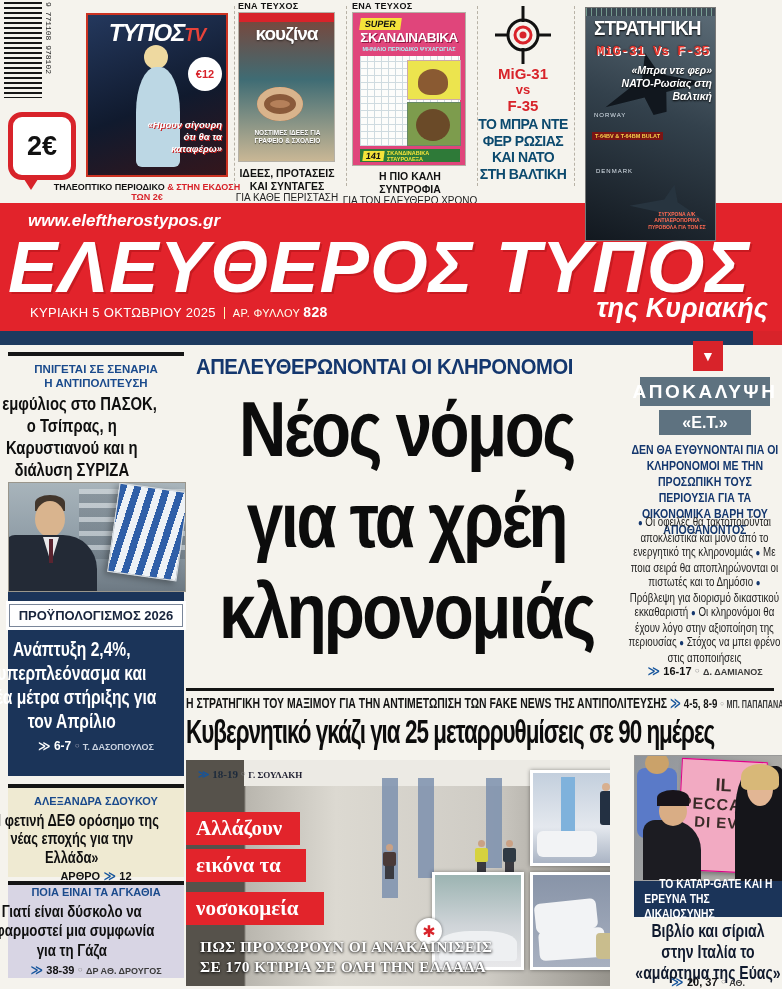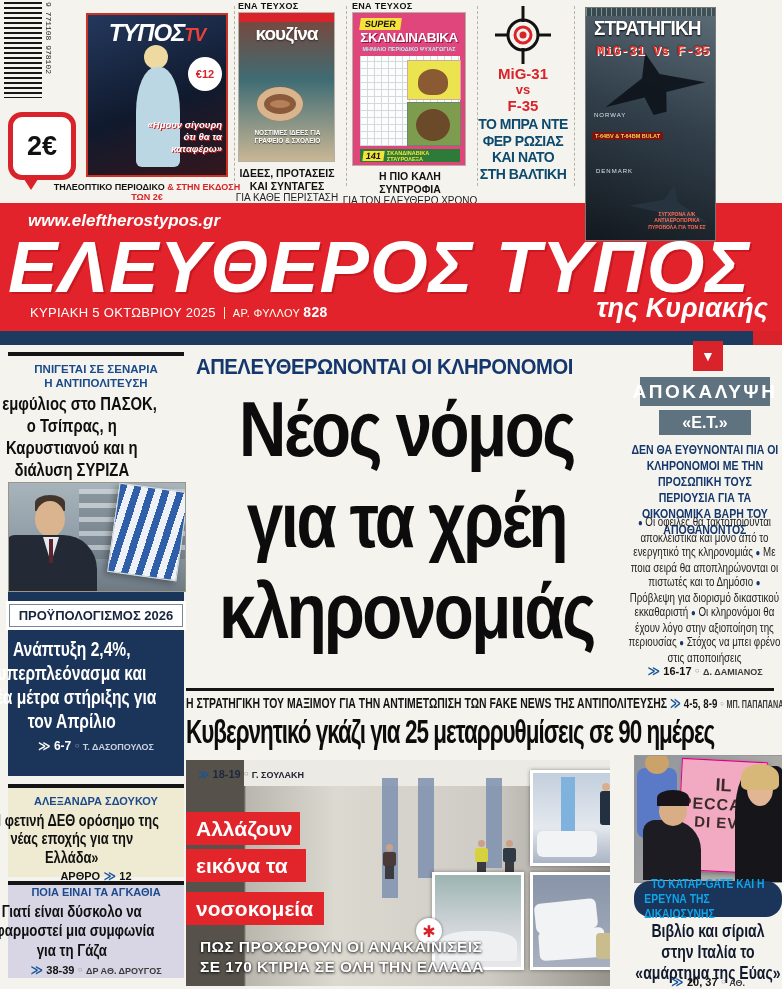--- a/index.html
+++ b/index.html
@@ -157,21 +157,21 @@
   .rv-bullets .bdot{color:#14376e;font-size:10px;}
   .rv-foot{left:628px;top:664px;width:154px;text-align:center;}
   
   .strip{left:186px;top:688px;width:588px;border-top:3px solid #141414;}
   .strip-kicker{left:186px;top:695px;white-space:nowrap;transform:scaleX(.72);transform-origin:0 0;
     font-weight:bold;font-size:14.5px;color:#141414;}
   .strip-head{left:186px;top:712px;white-space:nowrap;transform:scaleX(.66);transform-origin:0 0;
     font-weight:bold;font-size:34px;letter-spacing:-1.5px;color:#0c0c0c;}
   
   .hosp{left:186px;top:760px;width:424px;height:226px;overflow:hidden;
-    background:linear-gradient(90deg,#56524b 0,#56524b 58px,#b9b6ae 60px,#dcd9d1 150px,#cfccc5 300px,#8e8b84 440px);}
+    background:linear-gradient(90deg,#56524b 0,#56524b 58px,#b9b6ae 60px,#dcd9d1 150px,#cfccc5 300px,#8e8b84 440px);font-family:Liberation Serif, serif;}
   .hosp-ceil{position:absolute;left:58px;top:0;width:382px;height:26px;background:#eceae4;}
   .pillar{position:absolute;top:18px;width:16px;height:120px;background:#7d91ae;opacity:.85;}
   .hfig{position:absolute;width:15px;}
   .hfig .hd{margin:0 auto;width:7px;height:7px;border-radius:50%;background:#caa184;}
   .hfig .vest{margin:1px auto 0;width:13px;height:14px;border-radius:2px;background:#d6d23e;}
   .hfig .leg{margin:0 auto;width:9px;height:13px;background:#3a3a40;}
   .inset{position:absolute;border:3px solid #fff;box-sizing:border-box;box-shadow:0 0 4px rgba(0,0,0,.4);}
   .insetA{left:344px;top:10px;width:95px;height:96px;background:linear-gradient(180deg,#c3cfdd,#e4e8ee 60%,#aab4c4);}
   .insetB{left:246px;top:112px;width:92px;height:98px;background:linear-gradient(180deg,#9cb4b2,#cfd4d8 55%,#e8e8ea);}
   .insetC{left:344px;top:112px;width:95px;height:98px;background:linear-gradient(180deg,#8894a8,#a8b0c0);}
@@ -198,23 +198,23 @@
   .eva-book{position:absolute;left:44px;top:4px;width:84px;height:110px;background:#f2aac2;
     transform:rotate(3deg);border:1px solid #d08;box-shadow:2px 2px 5px rgba(0,0,0,.35);
     color:#3a2b28;text-align:center;font-weight:bold;}
   .eva-man{position:absolute;left:8px;top:64px;width:58px;height:60px;background:#1c1c22;
     border-radius:12px 30px 0 0;}
   .eva-man::before{content:"";position:absolute;left:16px;top:-24px;width:28px;height:30px;border-radius:50%;background:#d9ad85;}
   .eva-man::after{content:"";position:absolute;left:14px;top:-30px;width:32px;height:16px;border-radius:50% 50% 0 0;background:#18141a;}
   .eva-woman{position:absolute;right:-4px;top:10px;width:52px;height:116px;background:#15151a;border-radius:40% 20% 0 0;}
   .eva-woman::before{content:"";position:absolute;left:12px;top:6px;width:26px;height:34px;border-radius:50%;background:#e2b694;}
   .eva-woman::after{content:"";position:absolute;left:6px;top:-2px;width:38px;height:26px;border-radius:50% 50% 20% 20%;background:#d8b878;}
-  .eva-kick{position:absolute;left:0;top:126px;width:148px;height:36px;background:#1b3459;color:#0ea5e9;
-    display:flex;flex-direction:column;align-items:center;justify-content:center;
-    font-weight:bold;font-size:12px;line-height:15px;border-radius:16px;}
+  .eva-kick{position:absolute;left:0;top:126px;width:148px;height:36px;background:#1b3459;color:#ffffff;
+    display:flex;flex-direction:column;align-items:flex-end;justify-content:center;
+    font-weight:bold;font-size:12px;line-height:15px;}
   .eva-kick>div{transform:scaleX(.86);}
   .eva-head{position:absolute;left:-21px;top:166px;width:190px;transform:scaleX(.78);transform-origin:50% 0;
     color:#101a2e;font-weight:bold;font-size:18px;line-height:21px;text-align:center;}
   .eva-foot{position:absolute;left:0;top:220px;width:148px;text-align:center;}
 </style>
 </head>
 <body>
 
 <div id="page">
 
@@ -294,20 +294,21 @@
     <div>ΦΕΡ ΡΩΣΙΑΣ</div>
     <div>ΚΑΙ ΝΑΤΟ</div>
     <div>ΣΤΗ ΒΑΛΤΙΚΗ</div>
   </div>
 
   <div class="abs cover st-cover">
     <div class="abs st-topband"></div>
     <div class="abs st-title">ΣΤΡΑΤΗΓΙΚΗ</div>
     <div class="abs st-jet"></div>
     <div class="abs st-vs">MiG-31 Vs F-35</div>
+    <div class="abs st-sub">«Μπρα ντε φερ» ΝΑΤΟ-Ρωσίας στη Βαλτική</div>
     <div class="abs st-map1">NORWAY</div>
     <div class="abs st-chip">T-64BV &amp; T-64BM BULAT</div>
     <div class="abs st-map2">DENMARK</div>
     <div class="abs st-jet2"></div>
     <div class="abs st-note">ΣΥΓΧΡΟΝΑ Α/Κ ΑΝΤΙΑΕΡΟΠΟΡΙΚΑ ΠΥΡΟΒΟΛΑ ΓΙΑ ΤΟΝ ΕΣ</div>
   </div>
 
   <div class="abs mast">
     <div class="abs mast-url">www.eleftherostypos.gr</div>
     <div class="abs mast-title">ΕΛΕΥΘΕΡΟΣ ΤΥΠΟΣ</div>

